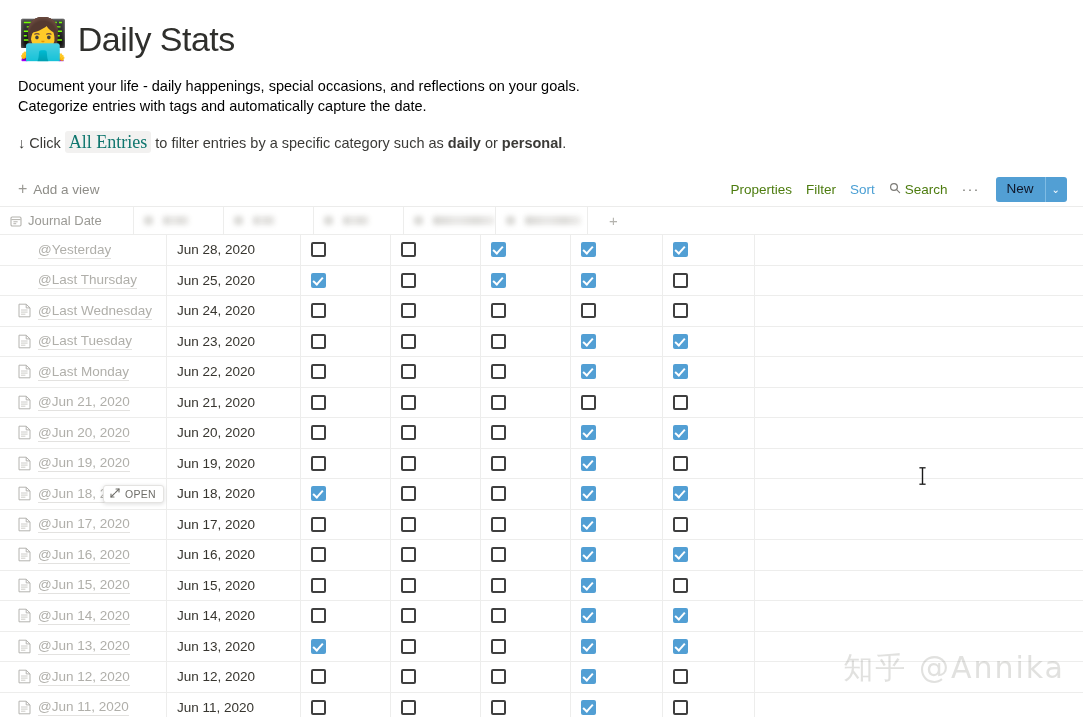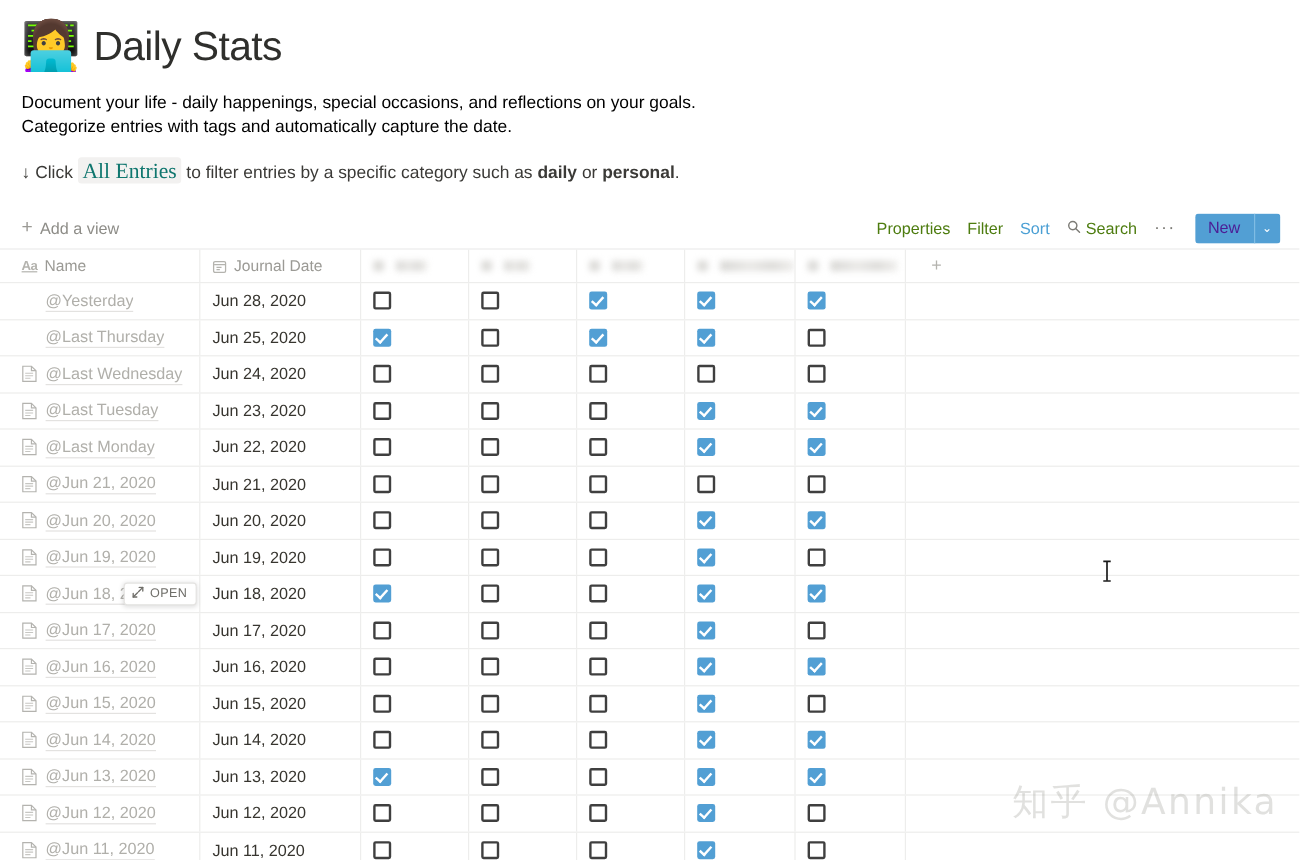--- a/index.html
+++ b/index.html
@@ -107,21 +107,21 @@
   }
   .new-btn-group {
     display: flex;
     align-items: stretch;
     border-radius: 3px;
     overflow: hidden;
     margin-left: 2px;
   }
   .new-btn {
     background: #529fd4;
-    color: #4c1d95;
+    color: #0f172a;
     font-size: 13.5px;
     padding: 4px 11px 5px 11px;
     line-height: 15px;
   }
   .new-caret {
     background: #529fd4;
     color: #ffffff;
     font-size: 10px;
     padding: 5px 7px 5px 6px;
     border-left: 1px solid #7fbce4;
@@ -346,24 +346,20 @@
     <span class="tb-dots">···</span>
     <span class="new-btn-group">
       <span class="new-btn">New</span>
       <span class="new-caret">⌄</span>
     </span>
   </div>
 </div>
 
 <div id="db-table">
   <div class="trow header-row">
-    <div class="cell c-name">
-      <span class="aa-icon">Aa</span>
-      <span>Name</span>
-    </div>
     <div class="cell c-date">
       <span class="hdr-icon cal-icon">
         <svg width="12" height="12" viewBox="0 0 12 12" fill="none">
           <rect x="1" y="2" width="10" height="9" rx="1.2" stroke="#b4b3ae" stroke-width="1.1"></rect>
           <line x1="1.4" y1="4.6" x2="10.6" y2="4.6" stroke="#b4b3ae" stroke-width="1"></line>
           <line x1="3.4" y1="6.8" x2="7.6" y2="6.8" stroke="#b4b3ae" stroke-width="1"></line>
           <line x1="3.4" y1="8.7" x2="6.2" y2="8.7" stroke="#b4b3ae" stroke-width="1"></line>
         </svg>
       </span>
       <span>Journal Date</span>

